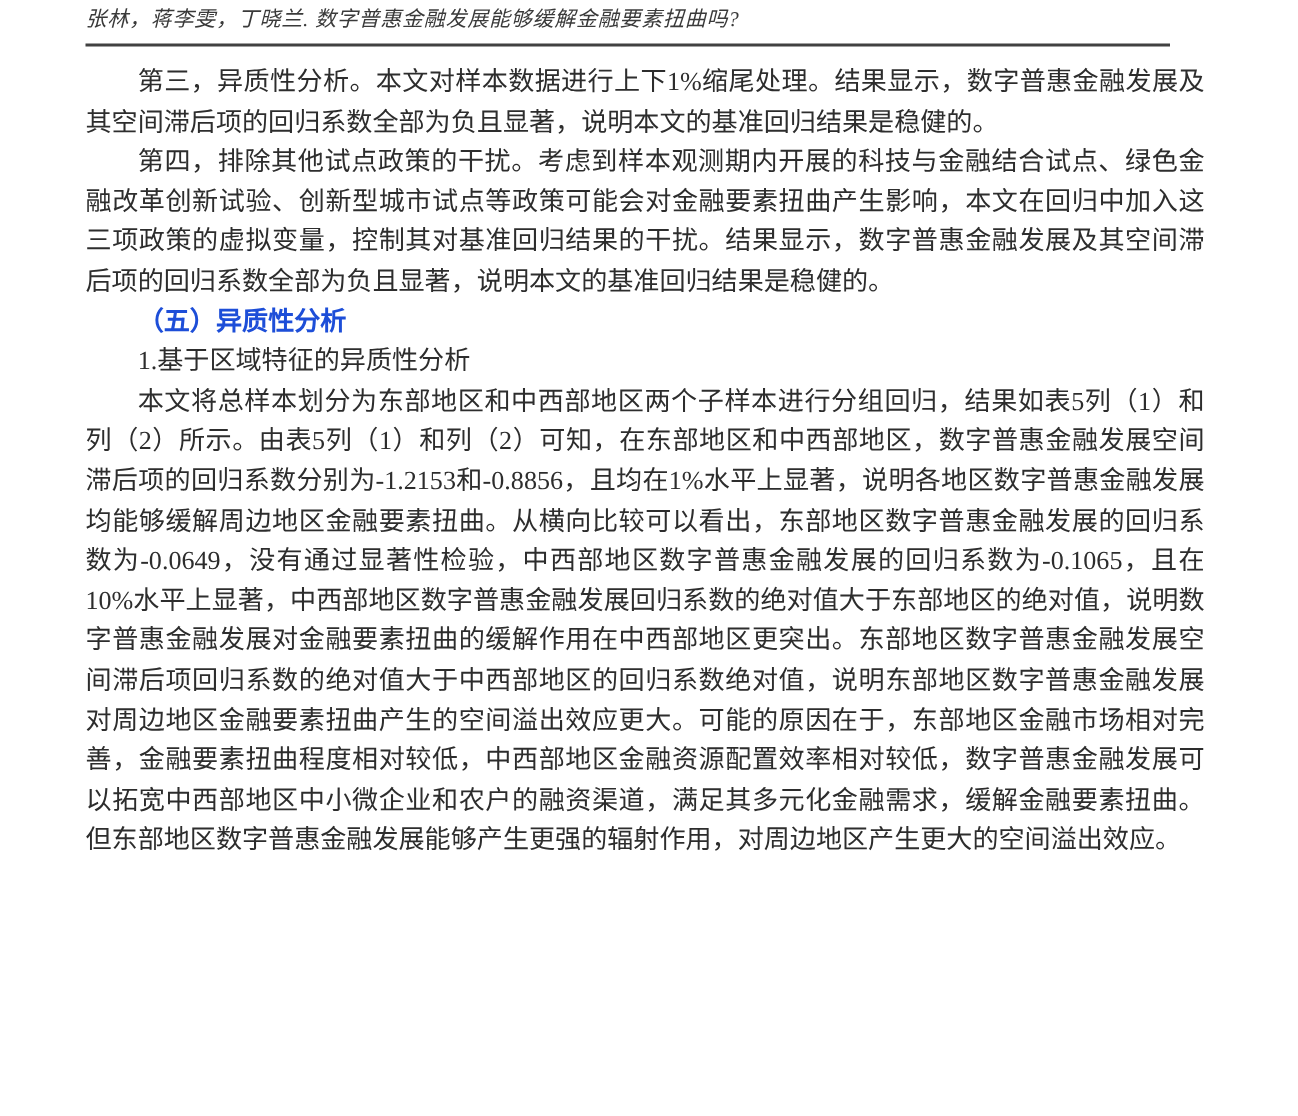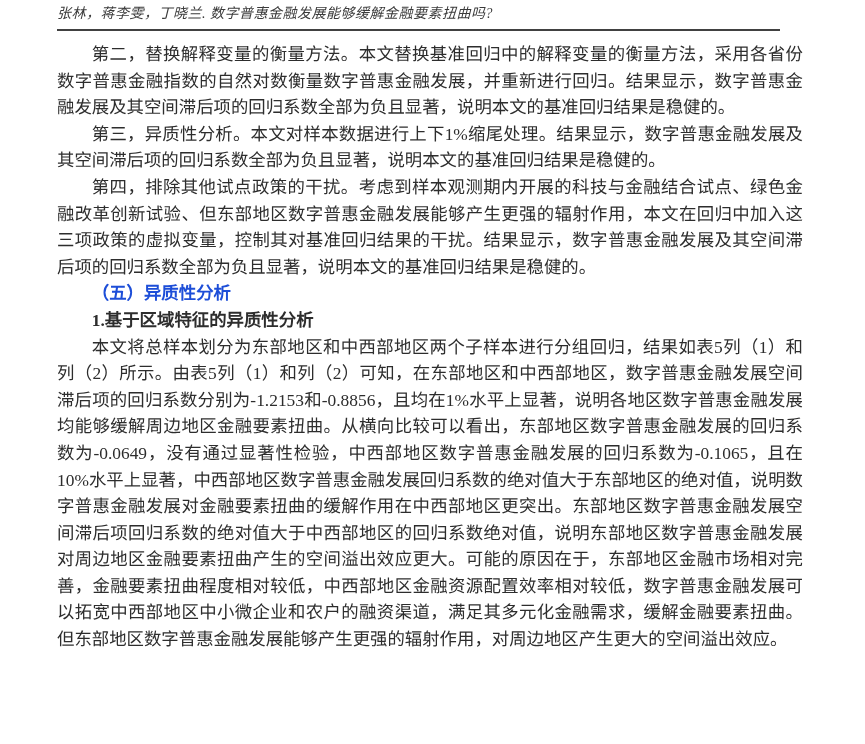--- a/index.html
+++ b/index.html
@@ -46,38 +46,37 @@
     text-indent: 2em;
     font-size: 17.4px;
     line-height: 26.6px;
   }
   .section-heading {
     font-family: "Liberation Sans", "DejaVu Sans", sans-serif;
     font-weight: 700;
     color: #1d4ed8;
   }
   .subsection-heading {
-    font-weight: 700;
+    font-weight: 400;
   }
 </style>
 </head>
 <body>
 
 <div class="page">
   <div class="content">
 
     <div class="running-header">
       <div class="running-title">张林，蒋李雯，丁晓兰. 数字普惠金融发展能够缓解金融要素扭曲吗?</div>
       <div class="header-rule"></div>
     </div>
 
     <div class="body-text">
-      <p class="para">第二，替换解释变量的衡量方法。本文替换基准回归中的解释变量的衡量方法，采用各省份数字普惠金融指数的自然对数衡量数字普惠金融发展，并重新进行回归。结果显示，数字普惠金融发展及其空间滞后项的回归系数全部为负且显著，说明本文的基准回归结果是稳健的。</p>
       <p class="para">第三，异质性分析。本文对样本数据进行上下1%缩尾处理。结果显示，数字普惠金融发展及其空间滞后项的回归系数全部为负且显著，说明本文的基准回归结果是稳健的。</p>
-      <p class="para">第四，排除其他试点政策的干扰。考虑到样本观测期内开展的科技与金融结合试点、绿色金融改革创新试验、但东部地区数字普惠金融发展能够产生更强的辐射作用，本文在回归中加入这三项政策的虚拟变量，控制其对基准回归结果的干扰。结果显示，数字普惠金融发展及其空间滞后项的回归系数全部为负且显著，说明本文的基准回归结果是稳健的。</p>
+      <p class="para">第四，排除其他试点政策的干扰。考虑到样本观测期内开展的科技与金融结合试点、绿色金融改革创新试验、创新型城市试点等政策可能会对金融要素扭曲产生影响，本文在回归中加入这三项政策的虚拟变量，控制其对基准回归结果的干扰。结果显示，数字普惠金融发展及其空间滞后项的回归系数全部为负且显著，说明本文的基准回归结果是稳健的。</p>
       <h3 class="section-heading">（五）异质性分析</h3>
       <p class="subsection-heading">1.基于区域特征的异质性分析</p>
       <p class="para">本文将总样本划分为东部地区和中西部地区两个子样本进行分组回归，结果如表5列（1）和列（2）所示。由表5列（1）和列（2）可知，在东部地区和中西部地区，数字普惠金融发展空间滞后项的回归系数分别为-1.2153和-0.8856，且均在1%水平上显著，说明各地区数字普惠金融发展均能够缓解周边地区金融要素扭曲。从横向比较可以看出，东部地区数字普惠金融发展的回归系数为-0.0649，没有通过显著性检验，中西部地区数字普惠金融发展的回归系数为-0.1065，且在10%水平上显著，中西部地区数字普惠金融发展回归系数的绝对值大于东部地区的绝对值，说明数字普惠金融发展对金融要素扭曲的缓解作用在中西部地区更突出。东部地区数字普惠金融发展空间滞后项回归系数的绝对值大于中西部地区的回归系数绝对值，说明东部地区数字普惠金融发展对周边地区金融要素扭曲产生的空间溢出效应更大。可能的原因在于，东部地区金融市场相对完善，金融要素扭曲程度相对较低，中西部地区金融资源配置效率相对较低，数字普惠金融发展可以拓宽中西部地区中小微企业和农户的融资渠道，满足其多元化金融需求，缓解金融要素扭曲。但东部地区数字普惠金融发展能够产生更强的辐射作用，对周边地区产生更大的空间溢出效应。</p>
 
     </div>
 
   </div>
 </div>
 
 </body></html>

